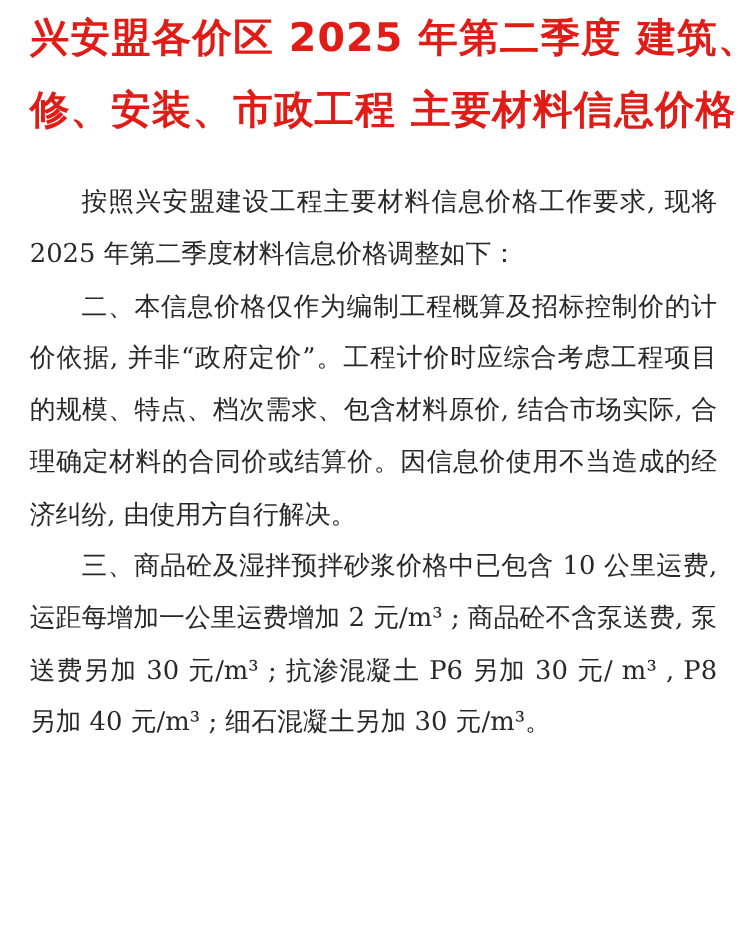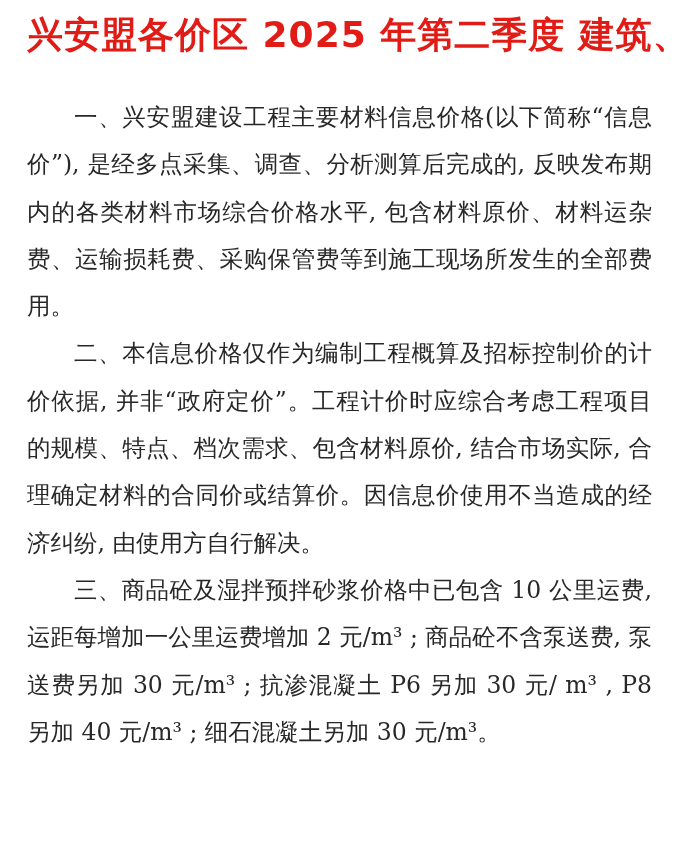--- a/index.html
+++ b/index.html
@@ -48,22 +48,23 @@
     text-indent: 2em;
   }
 </style>
 </head>
 <body>
 
 <div class="page">
 
   <h1 class="doc-title">
     <span class="title-line">兴安盟各价区 2025 年第二季度 建筑、装饰装</span>
+    <span class="title-line">修、安装、市政工程 主要材料信息价格</span>
   </h1>
 
   <div class="doc-body">
-    <p>一、兴安盟建设工程主要材料信息价格(以下简称“信息价”), 是经多点采集、调查、分析测算后完成的, 反映发布期内的各类材料市场综合价格水平, 包含材料原价、材料运杂费、运输损耗费、采购保管费等到施工现场所发生的全部费用。</p>
+    <p>按照兴安盟建设工程主要材料信息价格工作要求, 现将 2025 年第二季度材料信息价格调整如下：</p>
     <p>二、本信息价格仅作为编制工程概算及招标控制价的计价依据, 并非“政府定价”。工程计价时应综合考虑工程项目的规模、特点、档次需求、包含材料原价, 结合市场实际, 合理确定材料的合同价或结算价。因信息价使用不当造成的经济纠纷, 由使用方自行解决。</p>
     <p>三、商品砼及湿拌预拌砂浆价格中已包含 10 公里运费, 运距每增加一公里运费增加 2 元/m³ ; 商品砼不含泵送费, 泵送费另加 30 元/m³ ; 抗渗混凝土 P6 另加 30 元/ m³ , P8 另加 40 元/m³ ; 细石混凝土另加 30 元/m³。</p>
 
   </div>
 
 </div>
 
 </body></html>

